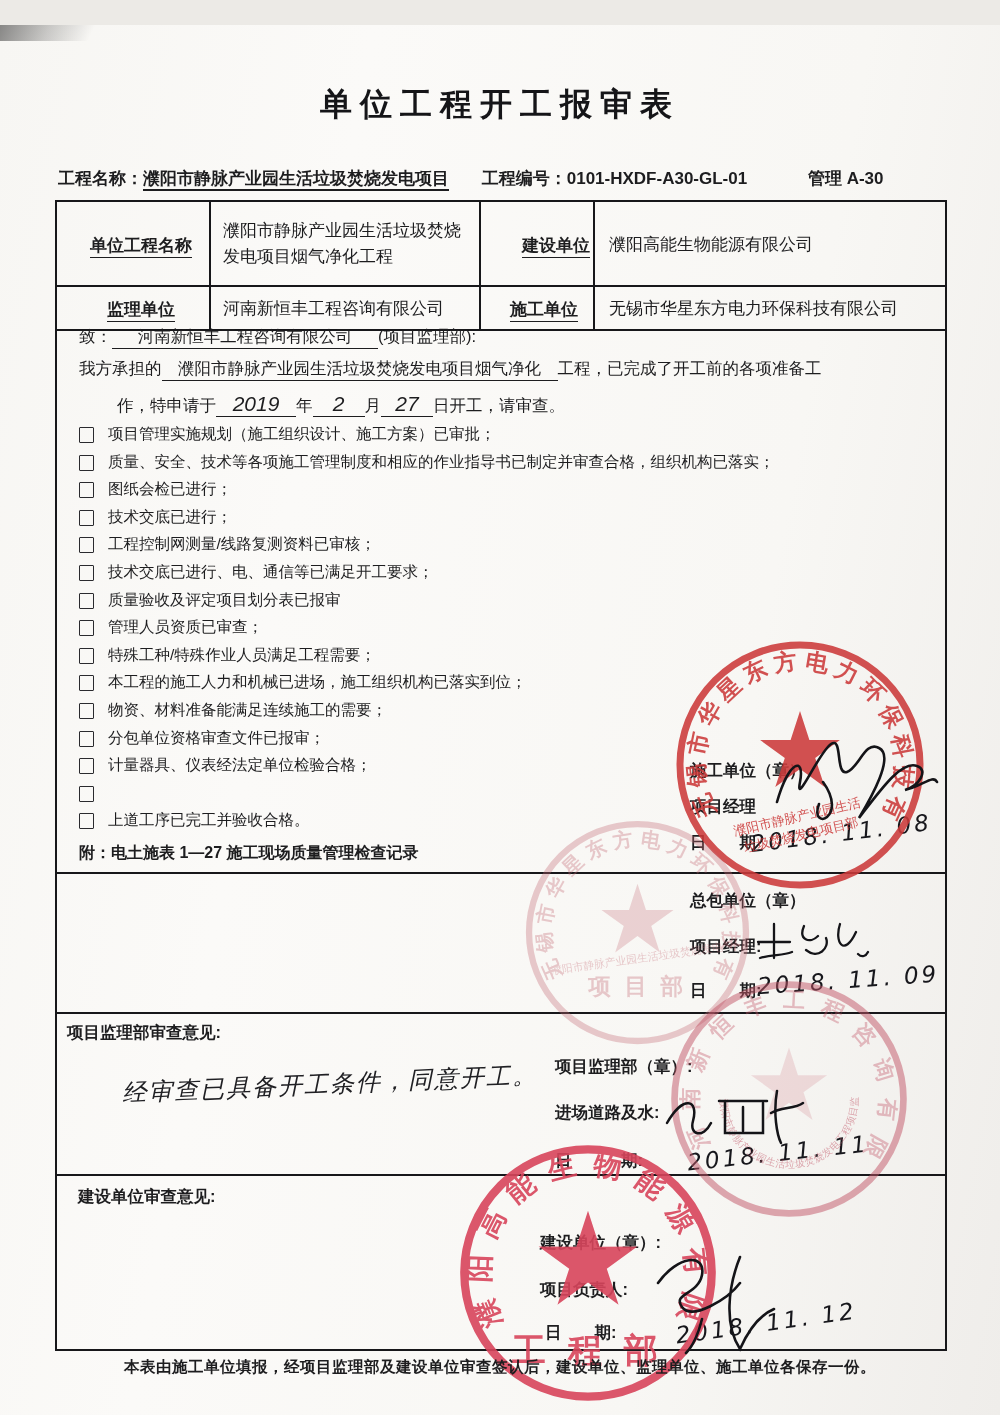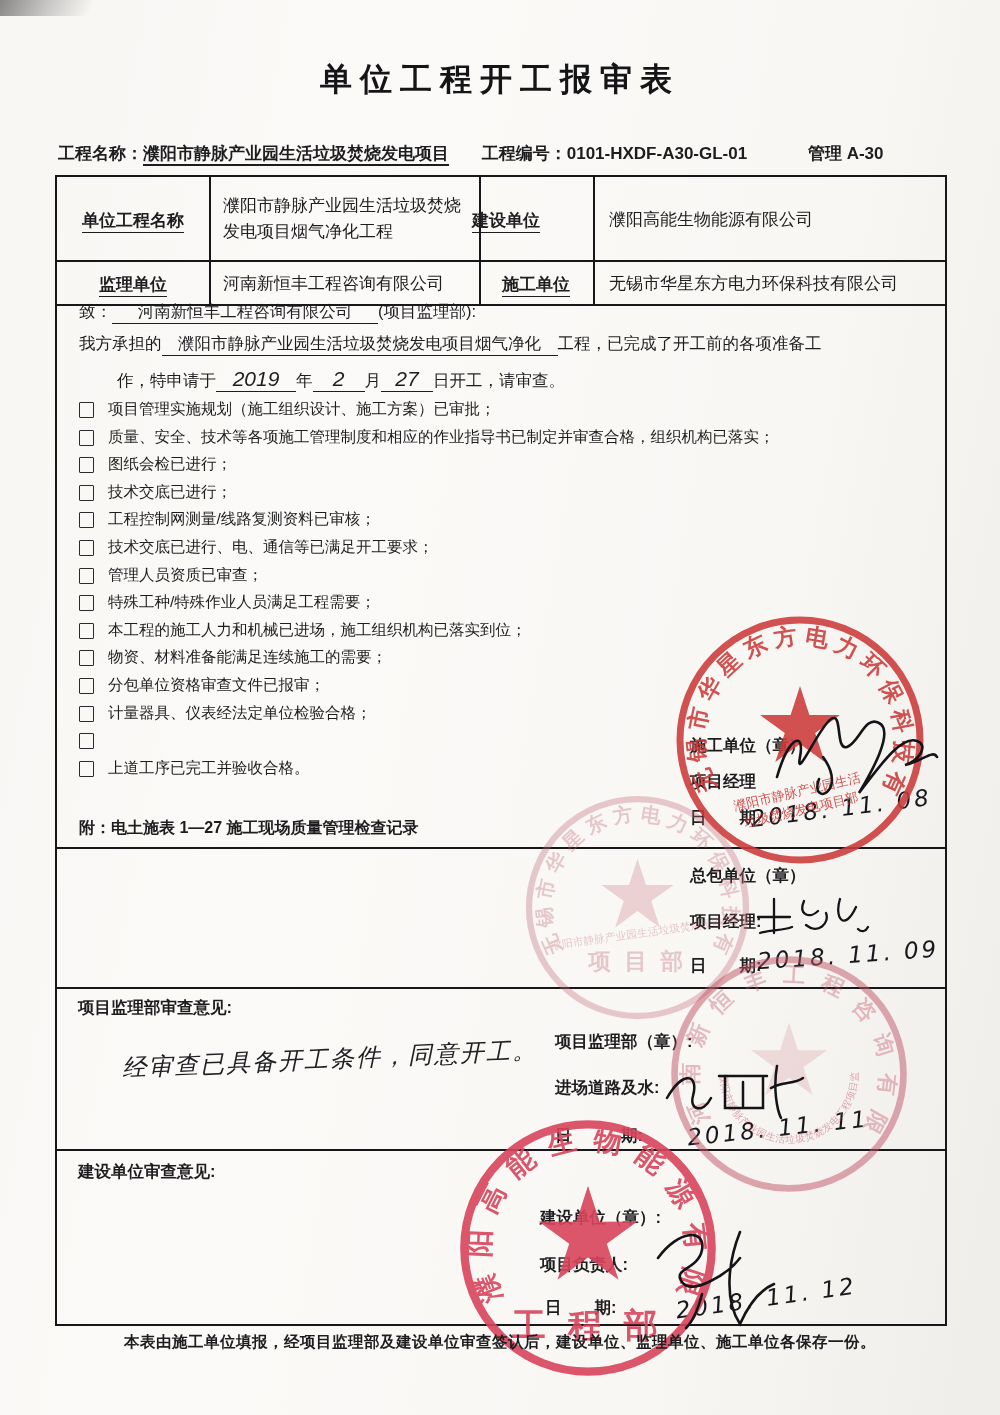--- a/index.html
+++ b/index.html
@@ -5,20 +5,21 @@
   html,body{margin:0;padding:0;}
   body{
     width:1000px;height:1415px;position:relative;overflow:hidden;
     background:#eceae6;
     font-family:"Liberation Sans","DejaVu Sans",sans-serif;
     color:#1d1d1f;
   }
   .page{
     position:absolute;inset:0;
     background:linear-gradient(100deg,#f7f6f3 0%,#fbfaf8 30%,#f8f7f4 70%,#efedea 100%);
+    margin-top:25px;
   }
   .corner-smudge{
     position:absolute;top:0;left:0;width:120px;height:16px;
     background:linear-gradient(115deg,#2c2c2c 0%,rgba(60,60,60,.45) 40%,transparent 75%);
     opacity:.55;pointer-events:none;
   }
   .doc-title{
     position:absolute;top:58px;left:0;width:100%;text-align:center;
     font-size:32px;font-weight:bold;letter-spacing:8px;color:#151518;
   }
@@ -31,21 +32,21 @@
 
   .form{
     position:absolute;left:55px;top:175px;width:888px;height:1147px;
     border:2px solid #17171a;background:transparent;
   }
   .vline,.hline{position:absolute;background:#17171a;}
   .vline{width:2px;}
   .hline{height:2px;left:0;width:100%;}
 
   .cell-label{
-    position:absolute;font-size:17px;font-weight:600;text-align:center;
+    position:absolute;font-size:17px;font-weight:600;text-align:center;padding-left:8px;
   }
   .cell-label .u{border-bottom:1.5px solid #1d1d1f;padding-bottom:2px;}
   .cell-val{position:absolute;font-size:17px;font-weight:500;line-height:26px;}
 
   .bodytext{position:absolute;font-size:16.5px;font-weight:500;white-space:nowrap;}
   .blank{display:inline-block;border-bottom:1.5px solid #1d1d1f;text-align:center;padding:0 8px;}
 
   .checklist{position:absolute;left:22px;top:222px;width:850px;}
   .chk-row{display:flex;align-items:flex-start;height:27.6px;}
   .chk-box{
@@ -94,21 +95,21 @@
     <div class="vline" style="left:422px;top:0;height:127px"></div>
     <div class="vline" style="left:536px;top:0;height:127px"></div>
     <div class="hline" style="top:83px"></div>
     <div class="hline" style="top:127px"></div>
     <div class="hline" style="top:670px"></div>
     <div class="hline" style="top:810px"></div>
     <div class="hline" style="top:972px"></div>
 
     <div class="cell-label" style="left:0;top:32px;width:152px"><span class="u">单位工程名称</span></div>
     <div class="cell-val" style="left:166px;top:16px;width:248px">濮阳市静脉产业园生活垃圾焚烧发电项目烟气净化工程</div>
-    <div class="cell-label" style="left:398px;top:32px;width:102px"><span class="u">建设单位</span></div>
+    <div class="cell-label" style="left:440px;top:32px;width:102px"><span class="u">建设单位</span></div>
     <div class="cell-val" style="left:552px;top:30px;width:330px">濮阳高能生物能源有限公司</div>
 
     <div class="cell-label" style="left:0;top:96px;width:152px"><span class="u">监理单位</span></div>
     <div class="cell-val" style="left:166px;top:94px;width:248px;white-space:nowrap">河南新恒丰工程咨询有限公司</div>
     <div class="cell-label" style="left:422px;top:96px;width:114px"><span class="u">施工单位</span></div>
     <div class="cell-val" style="left:552px;top:94px;width:330px;white-space:nowrap">无锡市华星东方电力环保科技有限公司</div>
 
     <div class="bodytext" style="left:22px;top:124px">
       <span>致：</span><span class="blank" style="min-width:250px">河南新恒丰工程咨询有限公司</span><span>(项目监理部):</span>
     </div>
@@ -139,20 +140,24 @@
         <div class="chk-row">
           <span class="chk-box"></span>
           <span class="chk-label">工程控制网测量/线路复测资料已审核；</span>
         </div>
         <div class="chk-row">
           <span class="chk-box"></span>
           <span class="chk-label">技术交底已进行、电、通信等已满足开工要求；</span>
         </div>
         <div class="chk-row">
           <span class="chk-box"></span>
+          <span class="chk-label">质量验收及评定项目划分表已报审</span>
+        </div>
+        <div class="chk-row">
+          <span class="chk-box"></span>
           <span class="chk-label">管理人员资质已审查；</span>
         </div>
         <div class="chk-row">
           <span class="chk-box"></span>
           <span class="chk-label">特殊工种/特殊作业人员满足工程需要；</span>
         </div>
         <div class="chk-row">
           <span class="chk-box"></span>
           <span class="chk-label">本工程的施工人力和机械已进场，施工组织机构已落实到位；</span>
         </div>
@@ -182,21 +187,21 @@
     <div class="sign-label" style="left:633px;top:558px">施工单位（章）</div>
     <div class="sign-label" style="left:633px;top:594px">项目经理</div>
     <div class="sign-label" style="left:633px;top:630px">日　　期</div>
     <div class="hw hw-date" style="left:693px;top:618px;transform:rotate(-7deg)">2018. 11. 08</div>
 
     <div class="sign-label" style="left:633px;top:688px">总包单位（章）</div>
     <div class="sign-label" style="left:633px;top:734px">项目经理:</div>
     <div class="sign-label" style="left:633px;top:778px">日　　期:</div>
     <div class="hw hw-date" style="left:700px;top:765px;transform:rotate(-4deg)">2018. 11. 09</div>
 
-    <div class="section-title" style="left:21px;top:820px">项目监理部审查意见:</div>
+    <div class="section-title" style="left:10px;top:820px">项目监理部审查意见:</div>
     <div class="hw hw-opinion" style="left:65px;top:866px">经审查已具备开工条件，同意开工。</div>
     <div class="sign-label" style="left:498px;top:854px">项目监理部（章）:</div>
     <div class="sign-label" style="left:498px;top:900px">进场道路及水:</div>
     <div class="sign-label" style="left:498px;top:948px">日　　　期:</div>
     <div class="hw hw-date" style="left:630px;top:938px;transform:rotate(-6deg)">2018. 11. 11</div>
 
     <div class="section-title" style="left:21px;top:984px">建设单位审查意见:</div>
     <div class="sign-label" style="left:483px;top:1030px">建设单位（章）:</div>
     <div class="sign-label" style="left:483px;top:1077px">项目负责人:</div>
     <div class="sign-label" style="left:488px;top:1120px">日　　期:</div>

